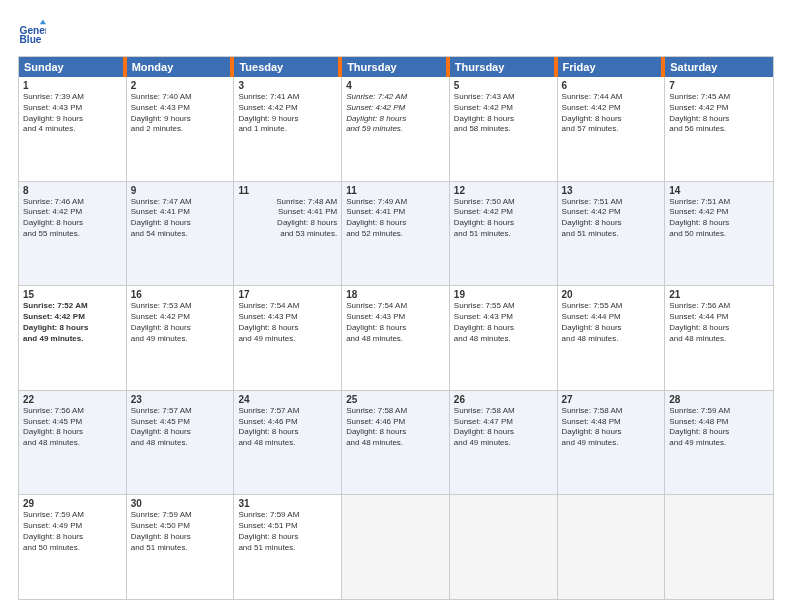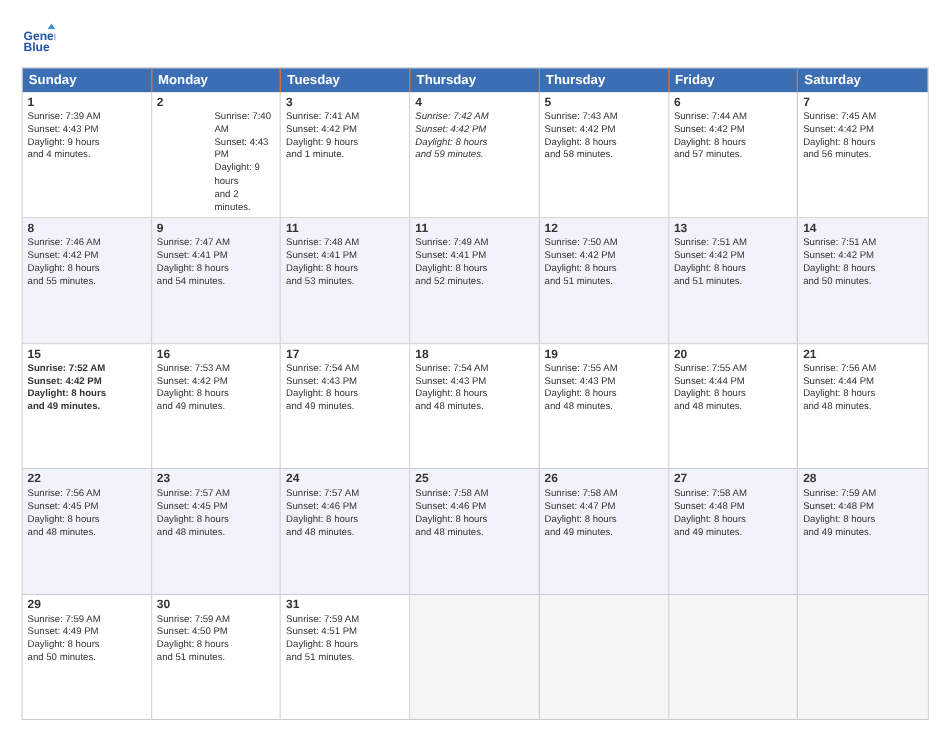--- a/index.html
+++ b/index.html
@@ -56,21 +56,21 @@
       display: grid;
       grid-template-columns: repeat(7, 1fr);
       background: #3c6eb4;
     }
     .cal-header-cell {
       color: #fff;
       font-size: 11px;
       font-weight: bold;
       padding: 4px 5px;
       text-align: left;
-      border-right: 1px solid #f97316;
+      border-right: 4px solid #f97316;
     }
     .cal-header-cell:last-child { border-right: none; }
     .cal-body {
       flex: 1;
       display: flex;
       flex-direction: column;
     }
     .cal-week {
       display: grid;
       grid-template-columns: repeat(7, 1fr);
@@ -138,21 +138,21 @@
         <div class="cal-week">
           <div class="cal-cell">
             <span class="day-num">1</span>
             <div class="cell-text" style="white-space: pre-line;">Sunrise: 7:39 AM
 Sunset: 4:43 PM
 Daylight: 9 hours
 and 4 minutes.</div>
           </div>
           <div class="cal-cell">
             <span class="day-num">2</span>
-            <div class="cell-text" style="white-space: pre-line; margin-left: 48px;">Sunrise: 7:40 AM
+            <div class="cell-text" style="white-space: pre-line;">Sunrise: 7:40 AM
 Sunset: 4:43 PM
 Daylight: 9 hours
 and 2 minutes.</div>
           </div>
           <div class="cal-cell">
             <span class="day-num">3</span>
             <div class="cell-text" style="white-space: pre-line;">Sunrise: 7:41 AM
 Sunset: 4:42 PM
 Daylight: 9 hours
 and 1 minute.</div>
@@ -196,21 +196,21 @@
           </div>
           <div class="cal-cell alt-bg">
             <span class="day-num">9</span>
             <div class="cell-text" style="white-space: pre-line;">Sunrise: 7:47 AM
 Sunset: 4:41 PM
 Daylight: 8 hours
 and 54 minutes.</div>
           </div>
           <div class="cal-cell alt-bg">
             <span class="day-num">11</span>
-            <div class="cell-text" style="white-space: pre-line;">Sunrise: 7:48 AM
+            <div class="cell-text" style="white-space: pre-line; text-align: right;">Sunrise: 7:48 AM
 Sunset: 4:41 PM
 Daylight: 8 hours
 and 53 minutes.</div>
           </div>
           <div class="cal-cell alt-bg">
             <span class="day-num">11</span>
             <div class="cell-text" style="white-space: pre-line;">Sunrise: 7:49 AM
 Sunset: 4:41 PM
 Daylight: 8 hours
 and 52 minutes.</div>

